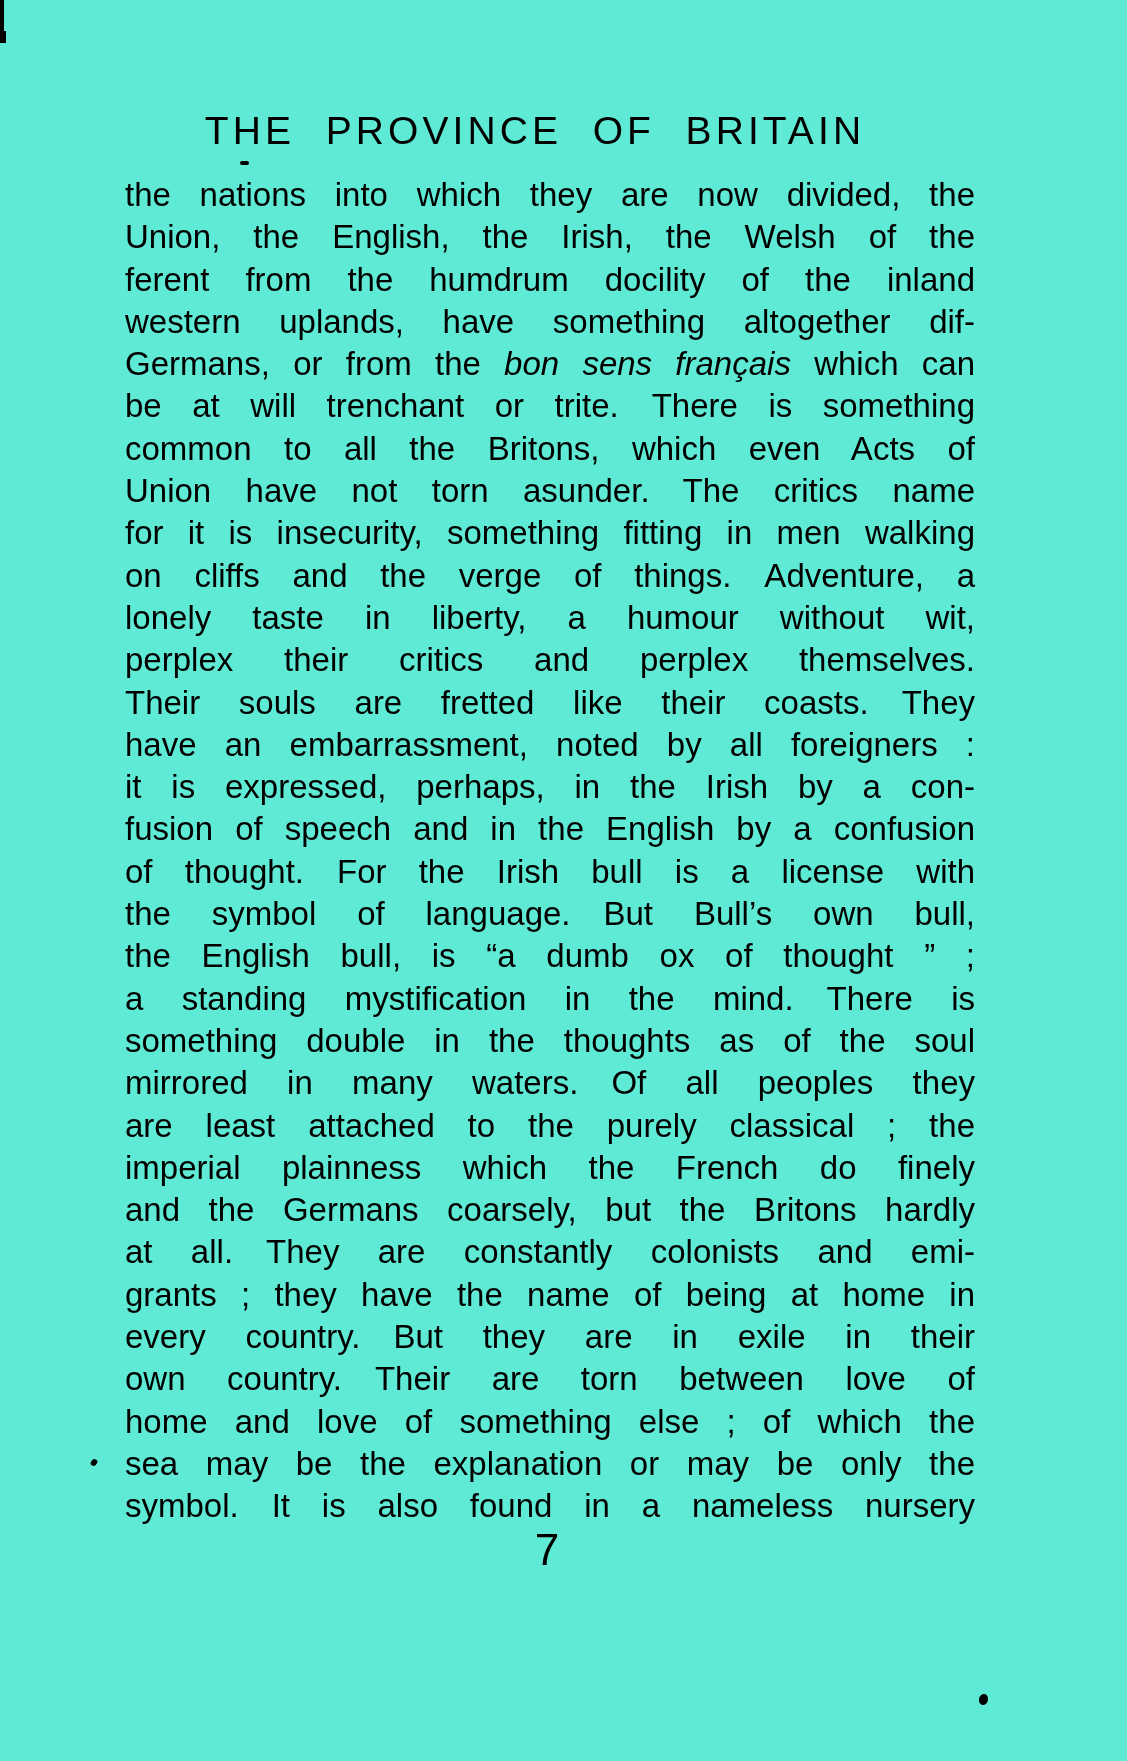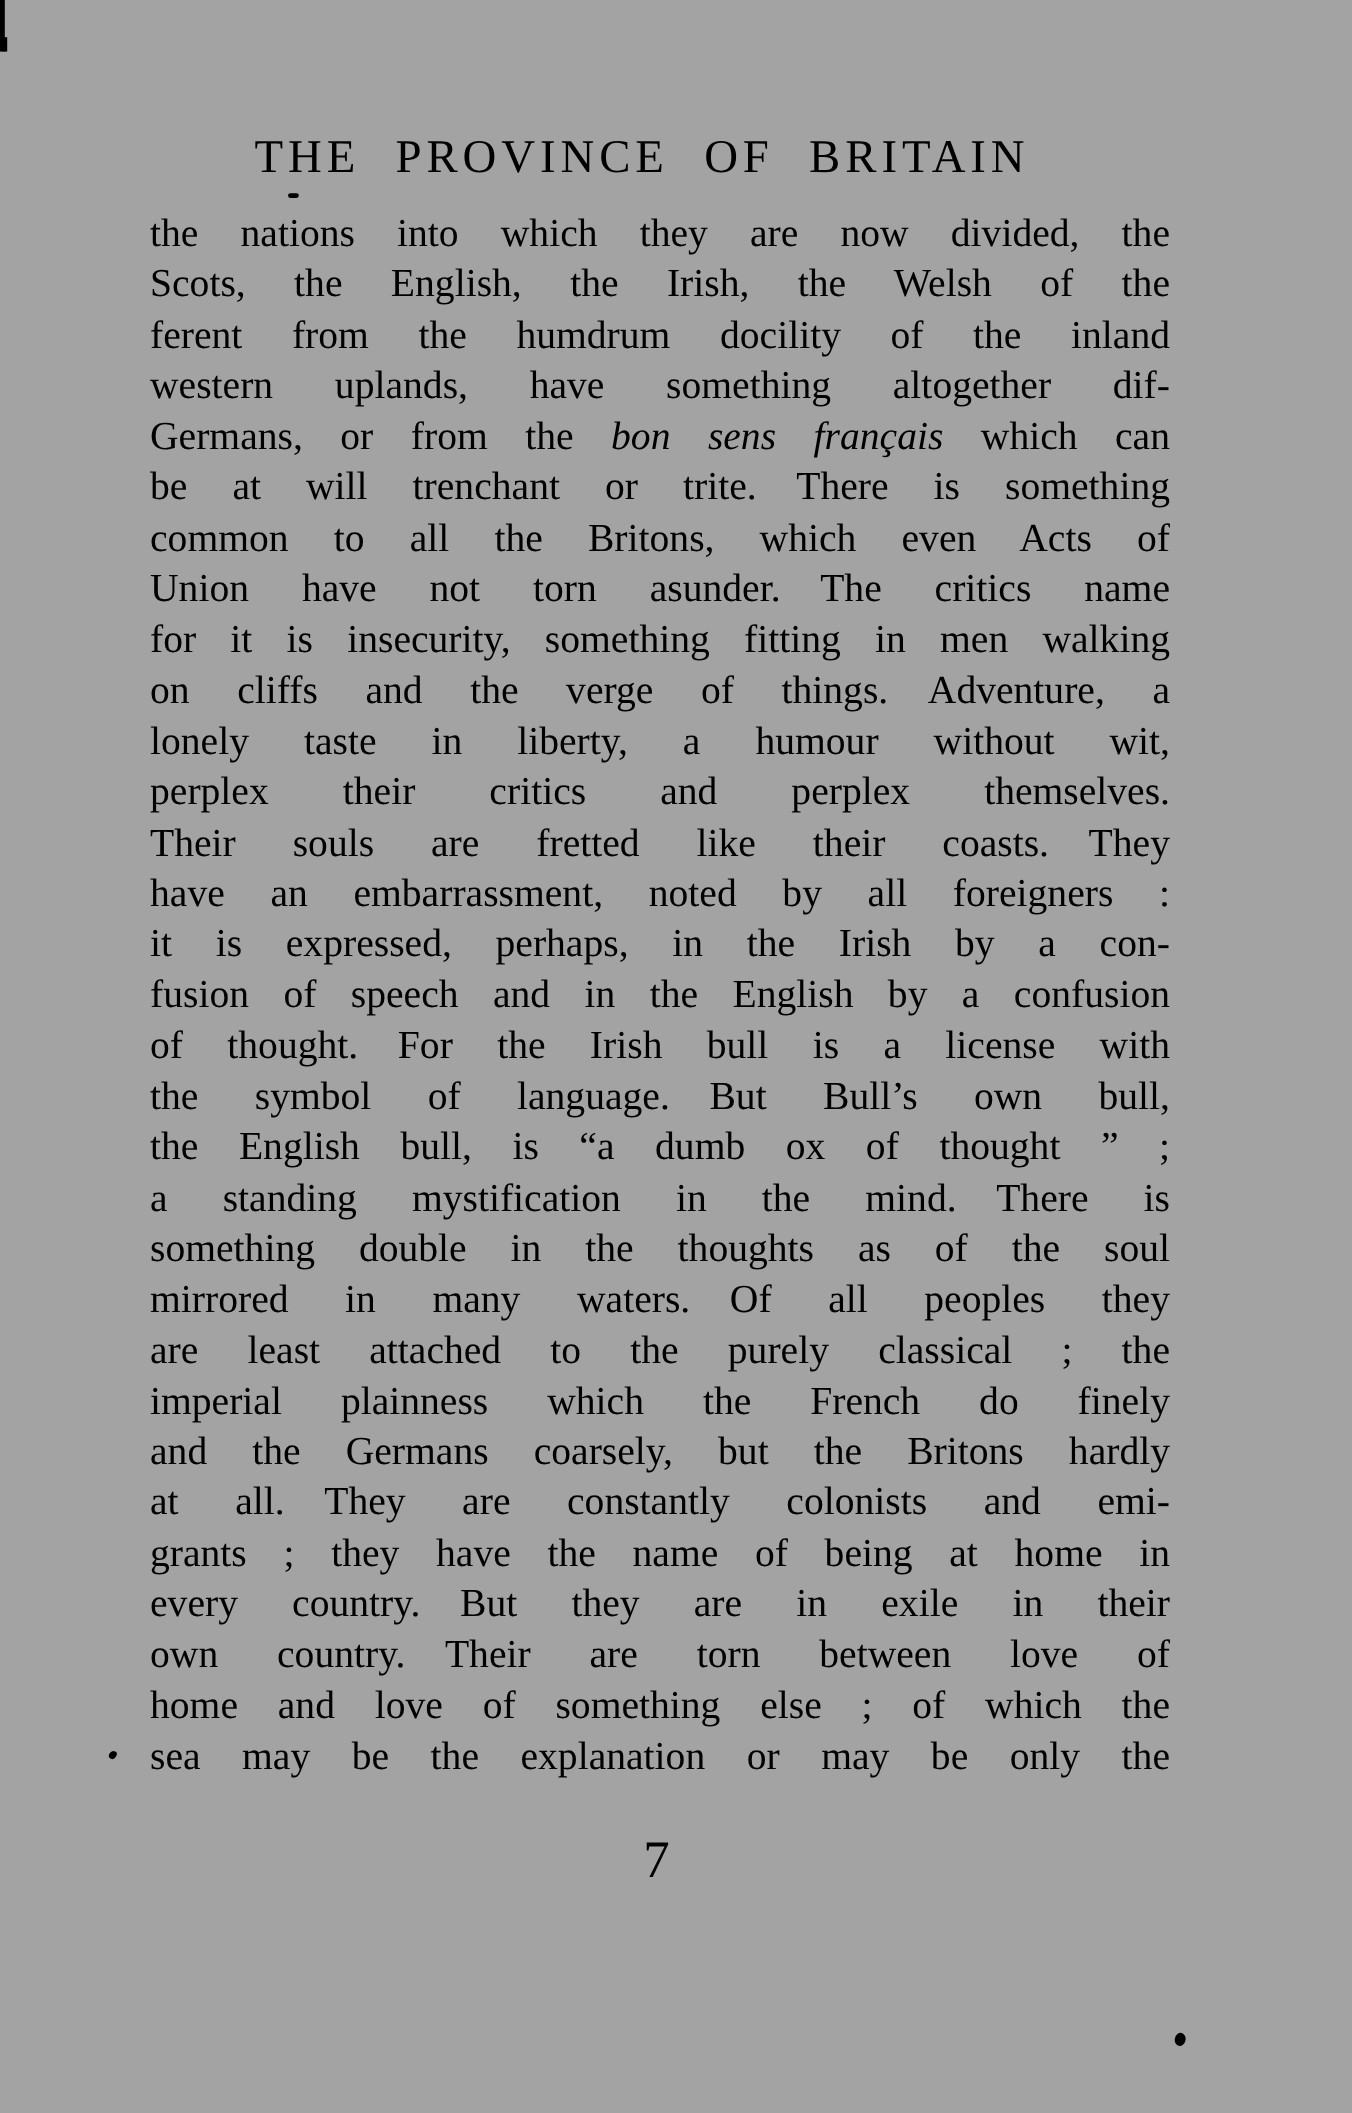--- a/index.html
+++ b/index.html
@@ -1,22 +1,22 @@
 <!DOCTYPE html>
 <html><head>
 <meta charset="utf-8">
 <style>
   html, body { margin: 0; padding: 0; background: #ffffff; }
   .page {
     position: relative;
     width: 1127px;
     height: 1761px;
-    background: #a3a3a3;
+    background: #5eead4;
     color: #000000;
-    font-family: Liberation Serif, serif;
+    font-family: Liberation Sans, sans-serif;
     overflow: hidden;
   }
   .title {
     position: absolute;
     top: 111px;
     left: 110px;
     width: 850px;
     margin: 0;
     text-align: center;
     font-size: 39px;
@@ -61,21 +61,21 @@
 
 <div class="page">
   <div class="artifact edge-mark"></div>
   <div class="artifact edge-nub"></div>
 
   <h1 class="title">THE PROVINCE OF BRITAIN</h1>
   <div class="artifact title-speck"></div>
 
   <div class="body-text" id="body-text">
       <div class="line"><span>the nations into which they are now divided, the</span></div>
-      <div class="line"><span>Scots, the English, the Irish, the Welsh of the</span></div>
+      <div class="line"><span>Union, the English, the Irish, the Welsh of the</span></div>
       <div class="line"><span>ferent from the humdrum docility of the inland</span></div>
       <div class="line"><span>western uplands, have something altogether dif-</span></div>
       <div class="line"><span>Germans, or from the </span><em>bon sens français</em><span> which can</span></div>
       <div class="line"><span>be at will trenchant or trite. There is something</span></div>
       <div class="line"><span>common to all the Britons, which even Acts of</span></div>
       <div class="line"><span>Union have not torn asunder. The critics name</span></div>
       <div class="line"><span>for it is insecurity, something fitting in men walking</span></div>
       <div class="line"><span>on cliffs and the verge of things. Adventure, a</span></div>
       <div class="line"><span>lonely taste in liberty, a humour without wit,</span></div>
       <div class="line"><span>perplex their critics and perplex themselves.</span></div>
@@ -91,19 +91,20 @@
       <div class="line"><span>mirrored in many waters. Of all peoples they</span></div>
       <div class="line"><span>are least attached to the purely classical ; the</span></div>
       <div class="line"><span>imperial plainness which the French do finely</span></div>
       <div class="line"><span>and the Germans coarsely, but the Britons hardly</span></div>
       <div class="line"><span>at all. They are constantly colonists and emi-</span></div>
       <div class="line"><span>grants ; they have the name of being at home in</span></div>
       <div class="line"><span>every country. But they are in exile in their</span></div>
       <div class="line"><span>own country. Their are torn between love of</span></div>
       <div class="line"><span>home and love of something else ; of which the</span></div>
       <div class="line"><span>sea may be the explanation or may be only the</span></div>
+      <div class="line"><span>symbol. It is also found in a nameless nursery</span></div>
     </div>
 
   <div class="artifact margin-speck"></div>
 
   <div class="page-number">7</div>
   <div class="artifact corner-dot"></div>
 </div>
 
 </body></html>

